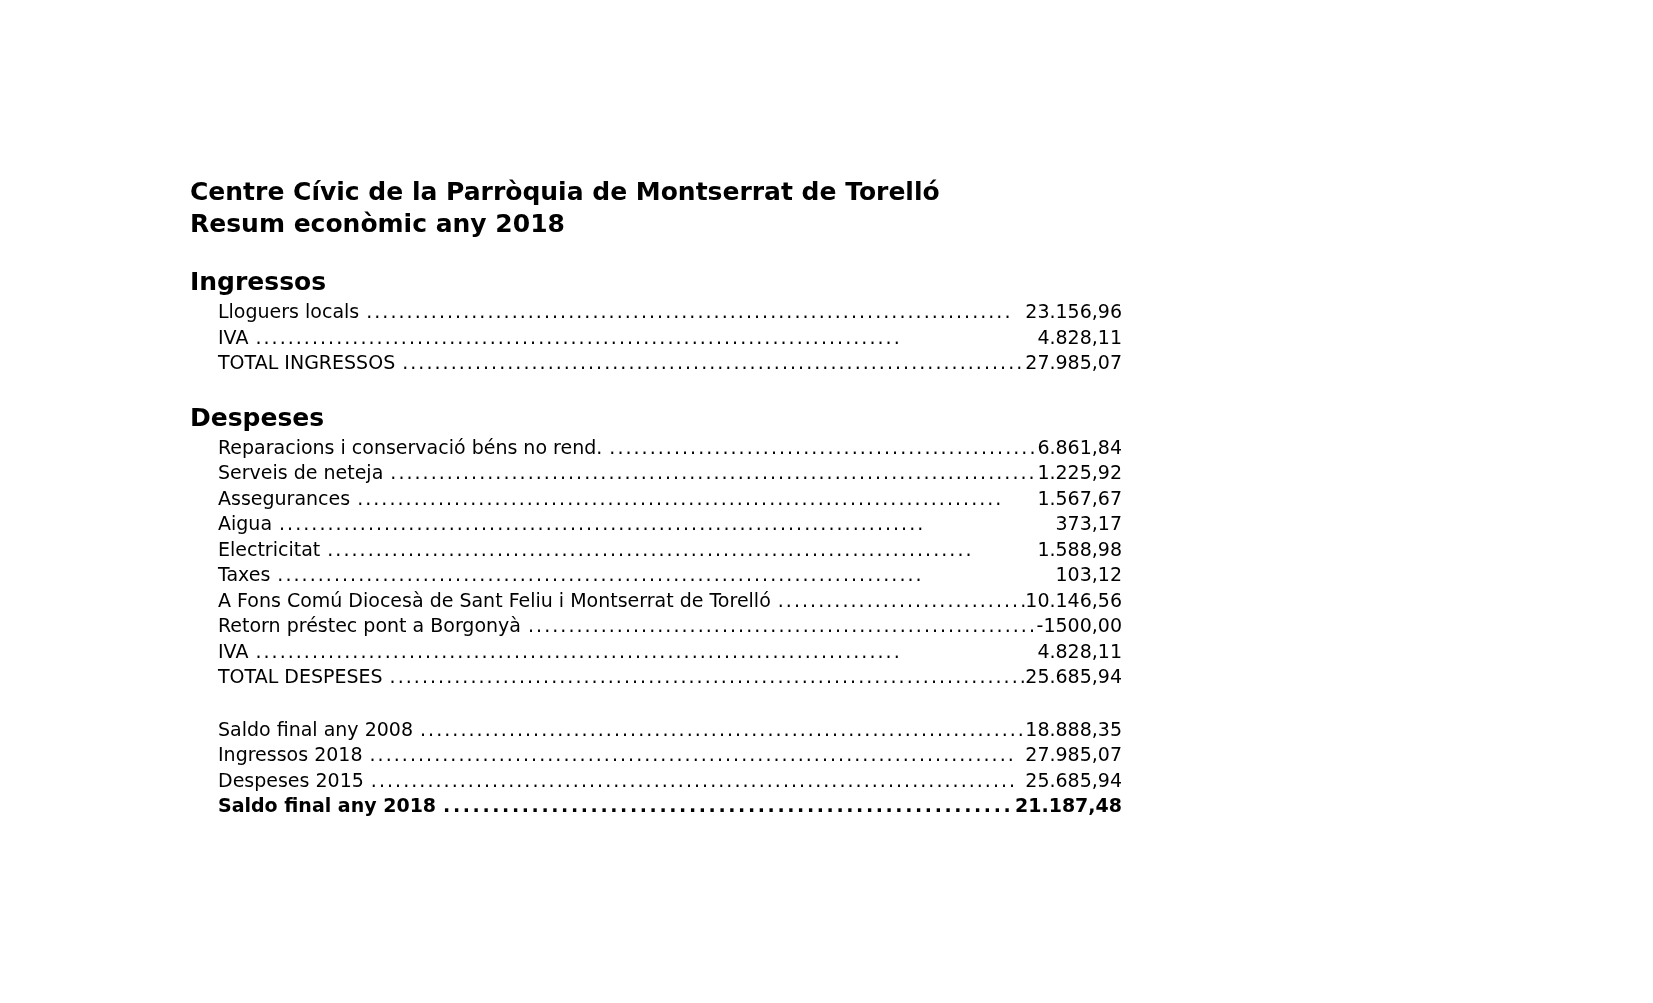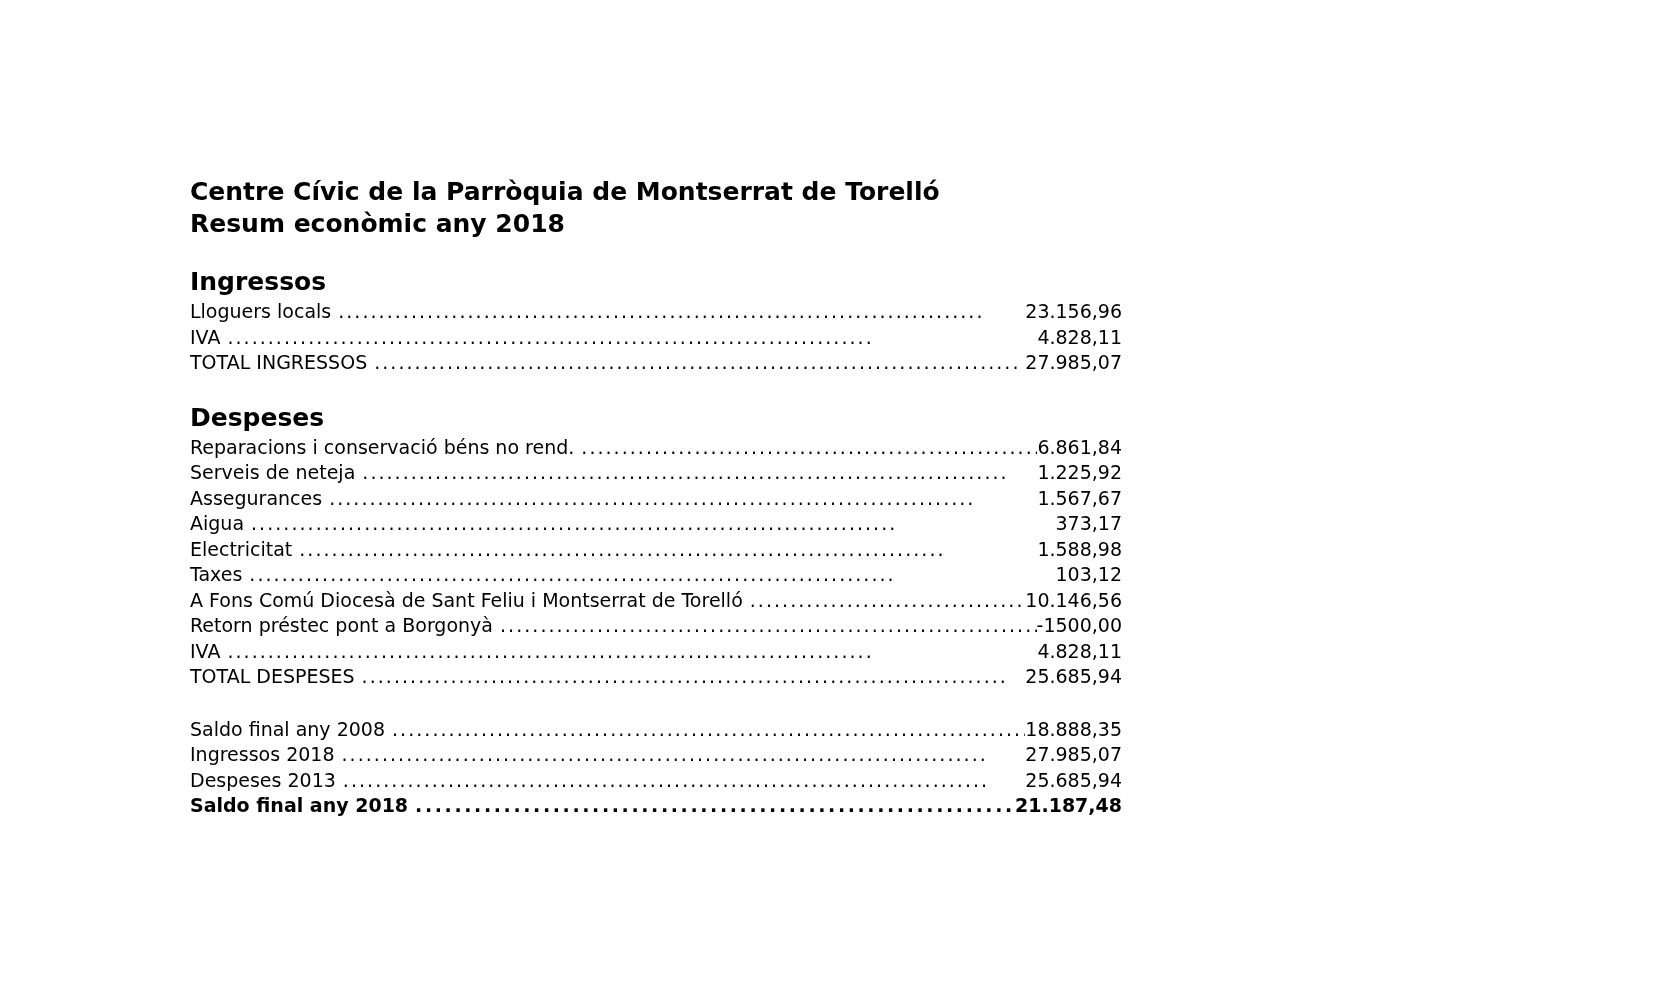--- a/index.html
+++ b/index.html
@@ -31,21 +31,21 @@
     margin-bottom: 2px;
     white-space: nowrap;
   }
   .row {
     display: flex;
     align-items: baseline;
     font-size: 19px;
     line-height: 25.5px;
     white-space: nowrap;
   }
-  .row-label { flex: 0 0 auto; }
+  .row-label { flex: 0 0 auto; margin-left: 28px; }
   .dots {
     flex: 1 1 auto;
     overflow: hidden;
     white-space: nowrap;
     padding: 0 8px 0 7px;
     min-width: 10px;
   }
   .dots::before {
     content: ". . . . . . . . . . . . . . . . . . . . . . . . . . . . . . . . . . . . . . . . . . . . . . . . . . . . . . . . . . . . . . . . . . . . . . . . . . . . . . . .";
     letter-spacing: -2px;
@@ -141,21 +141,21 @@
       <span class="row-label">Saldo final any 2008</span>
       <span class="dots"></span>
       <span class="row-value">18.888,35</span>
     </div>
     <div class="row">
       <span class="row-label">Ingressos 2018</span>
       <span class="dots"></span>
       <span class="row-value">27.985,07</span>
     </div>
     <div class="row">
-      <span class="row-label">Despeses 2013</span>
+      <span class="row-label">Despeses 2015</span>
       <span class="dots"></span>
       <span class="row-value">25.685,94</span>
     </div>
     <div class="row bold">
       <span class="row-label">Saldo final any 2018</span>
       <span class="dots"></span>
       <span class="row-value">21.187,48</span>
     </div>
   </div>
 

